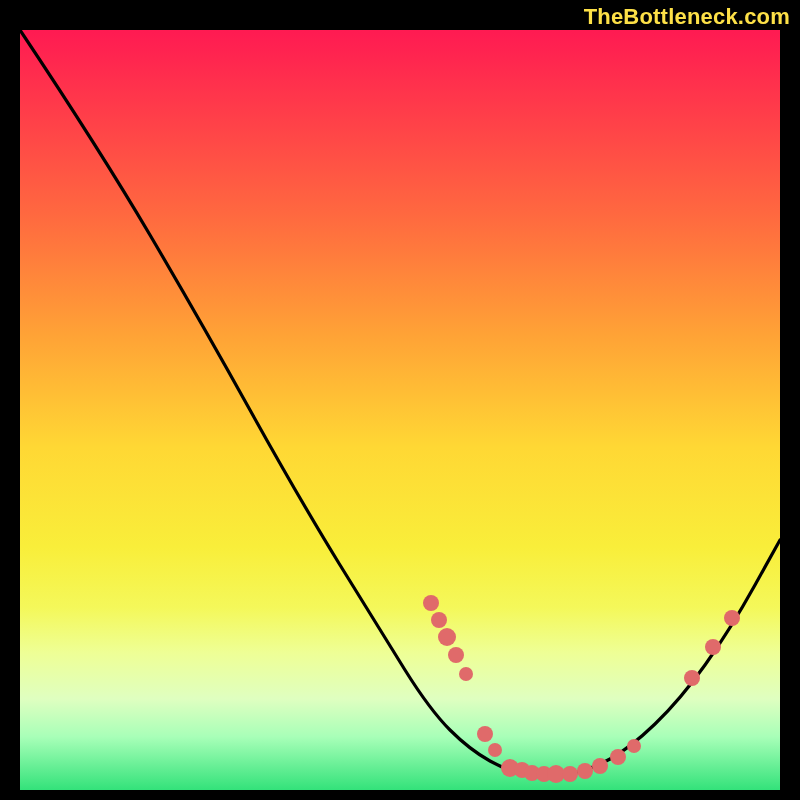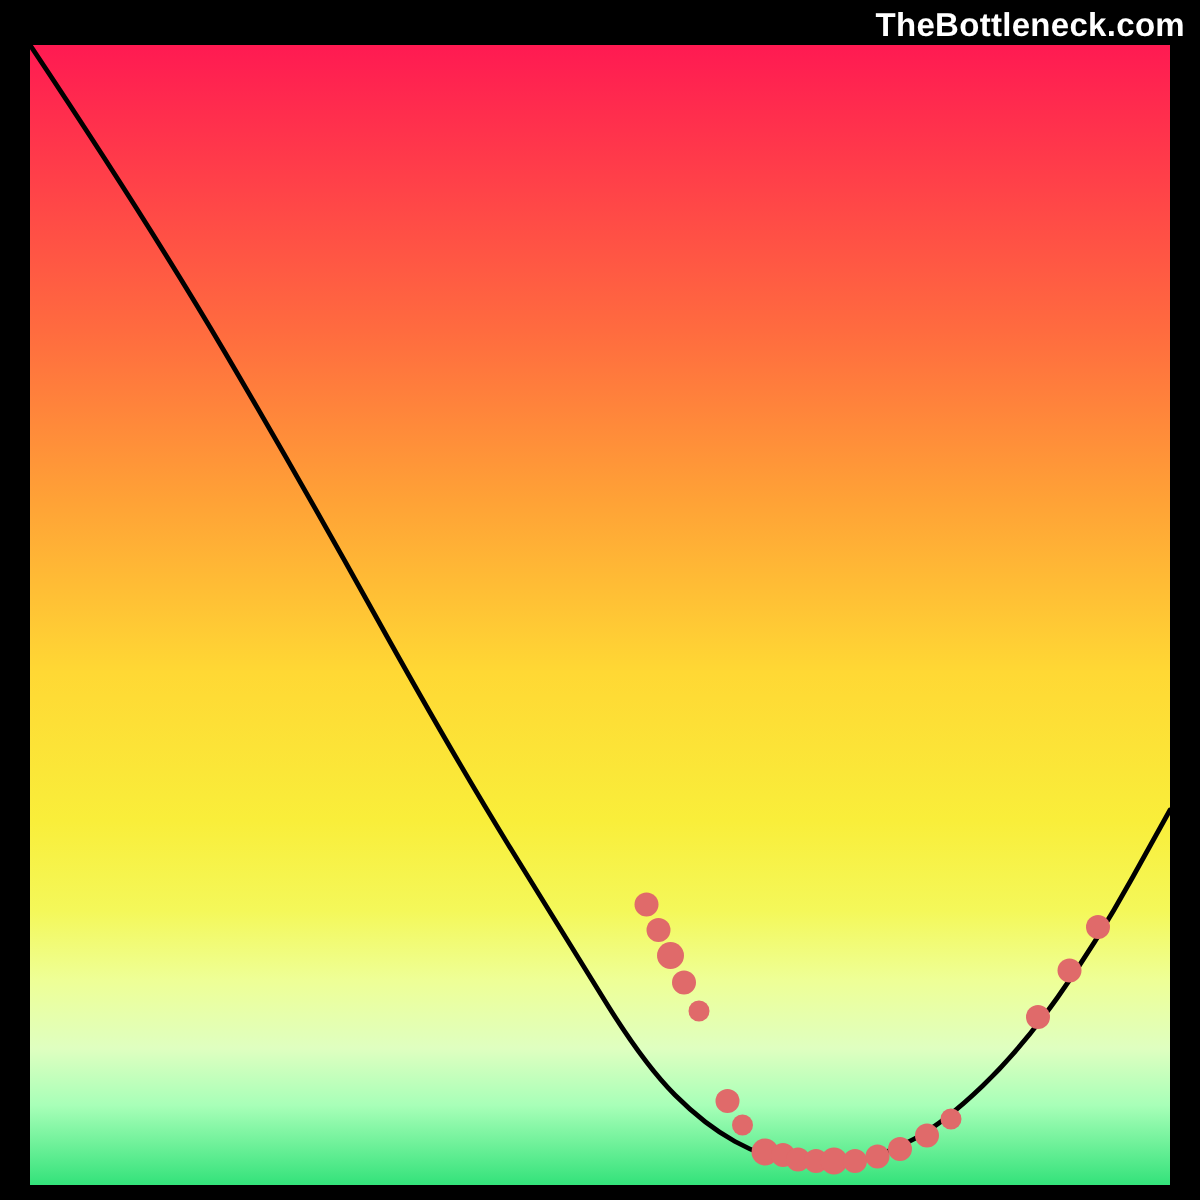--- a/index.html
+++ b/index.html
@@ -34,21 +34,21 @@
       #eeff96 82%,
       #dfffc0 88%,
       #a8ffb8 93%,
       #33e27a 100%
     );
   }
   .watermark {
     position: absolute;
     top: 4px;
     right: 10px;
-    color: #ffffff;
+    color: #fde047;
     font-size: 22px;
     font-weight: 600;
     letter-spacing: 0.2px;
     user-select: none;
   }
   svg.curve {
     position: absolute;
     inset: 0;
   }
 </style>

